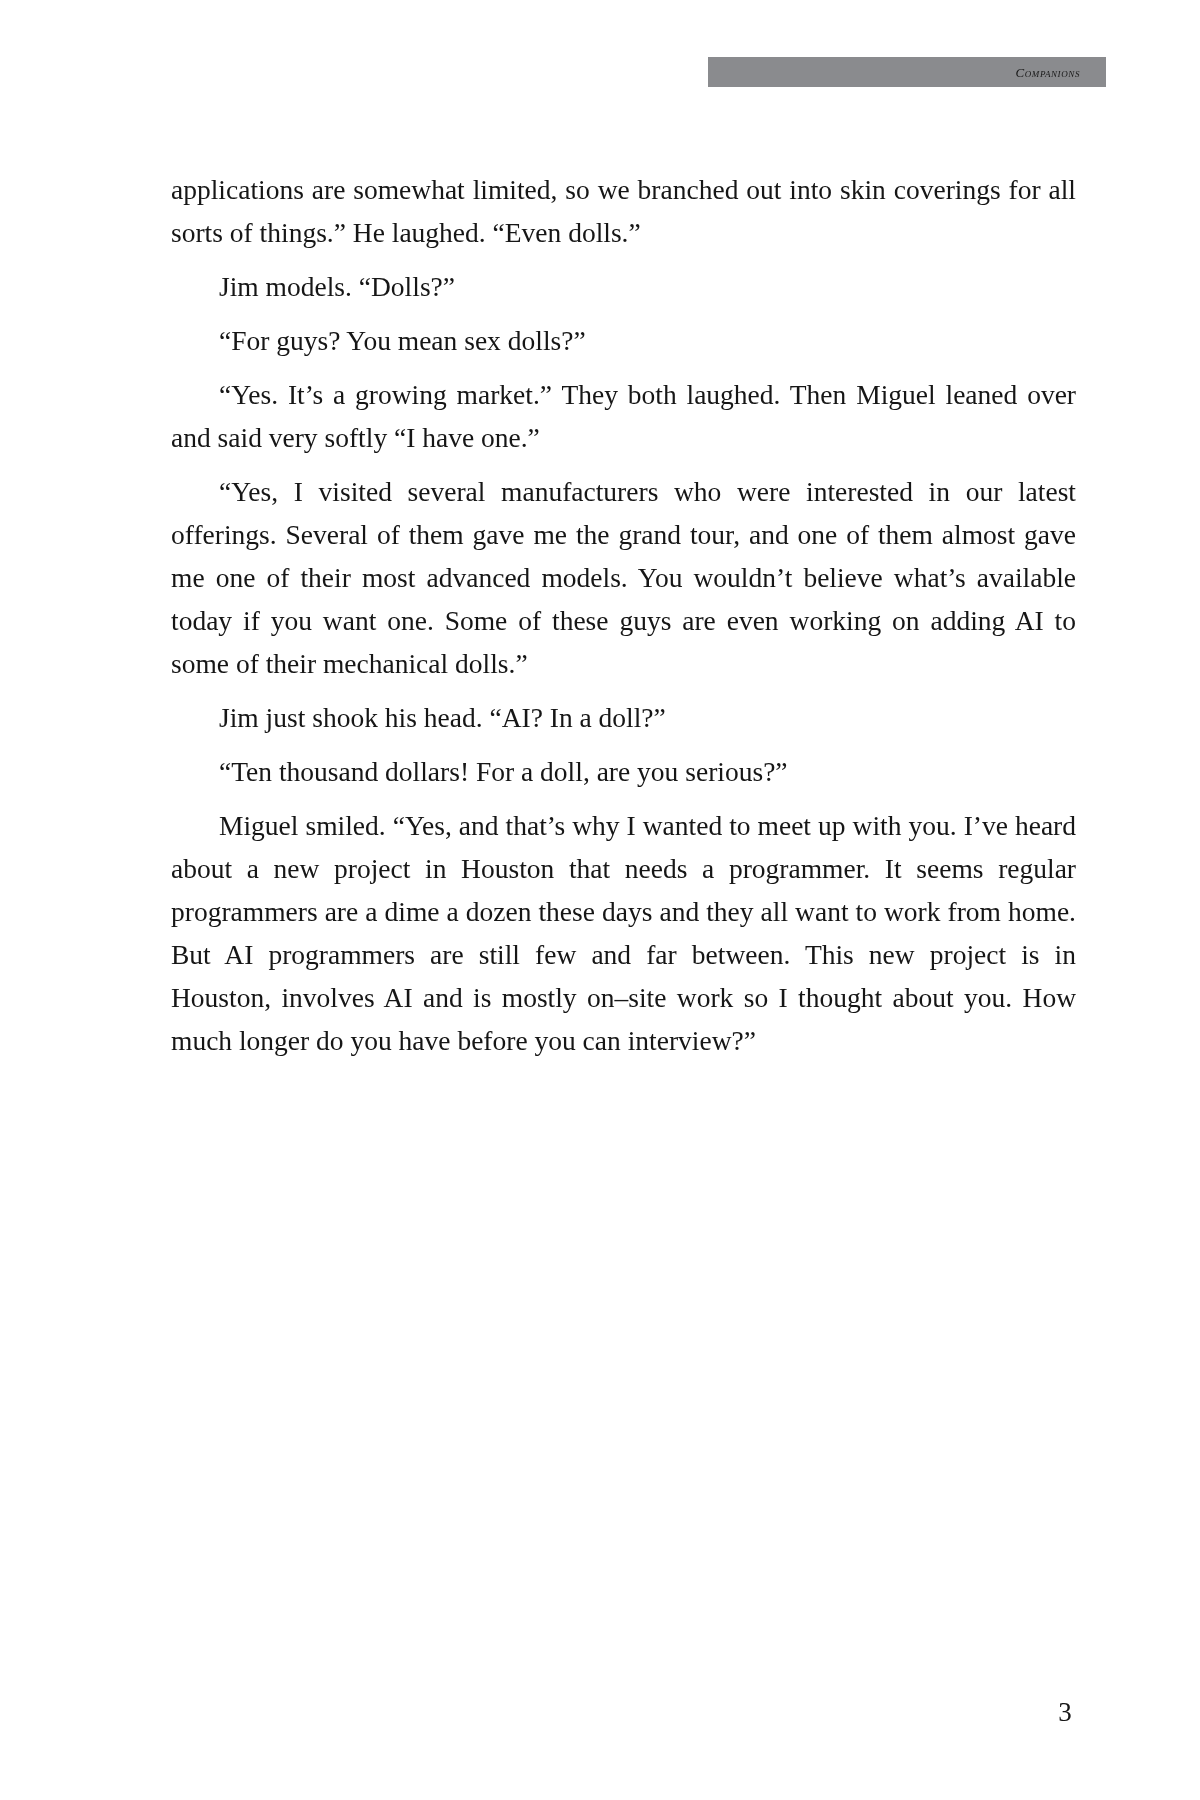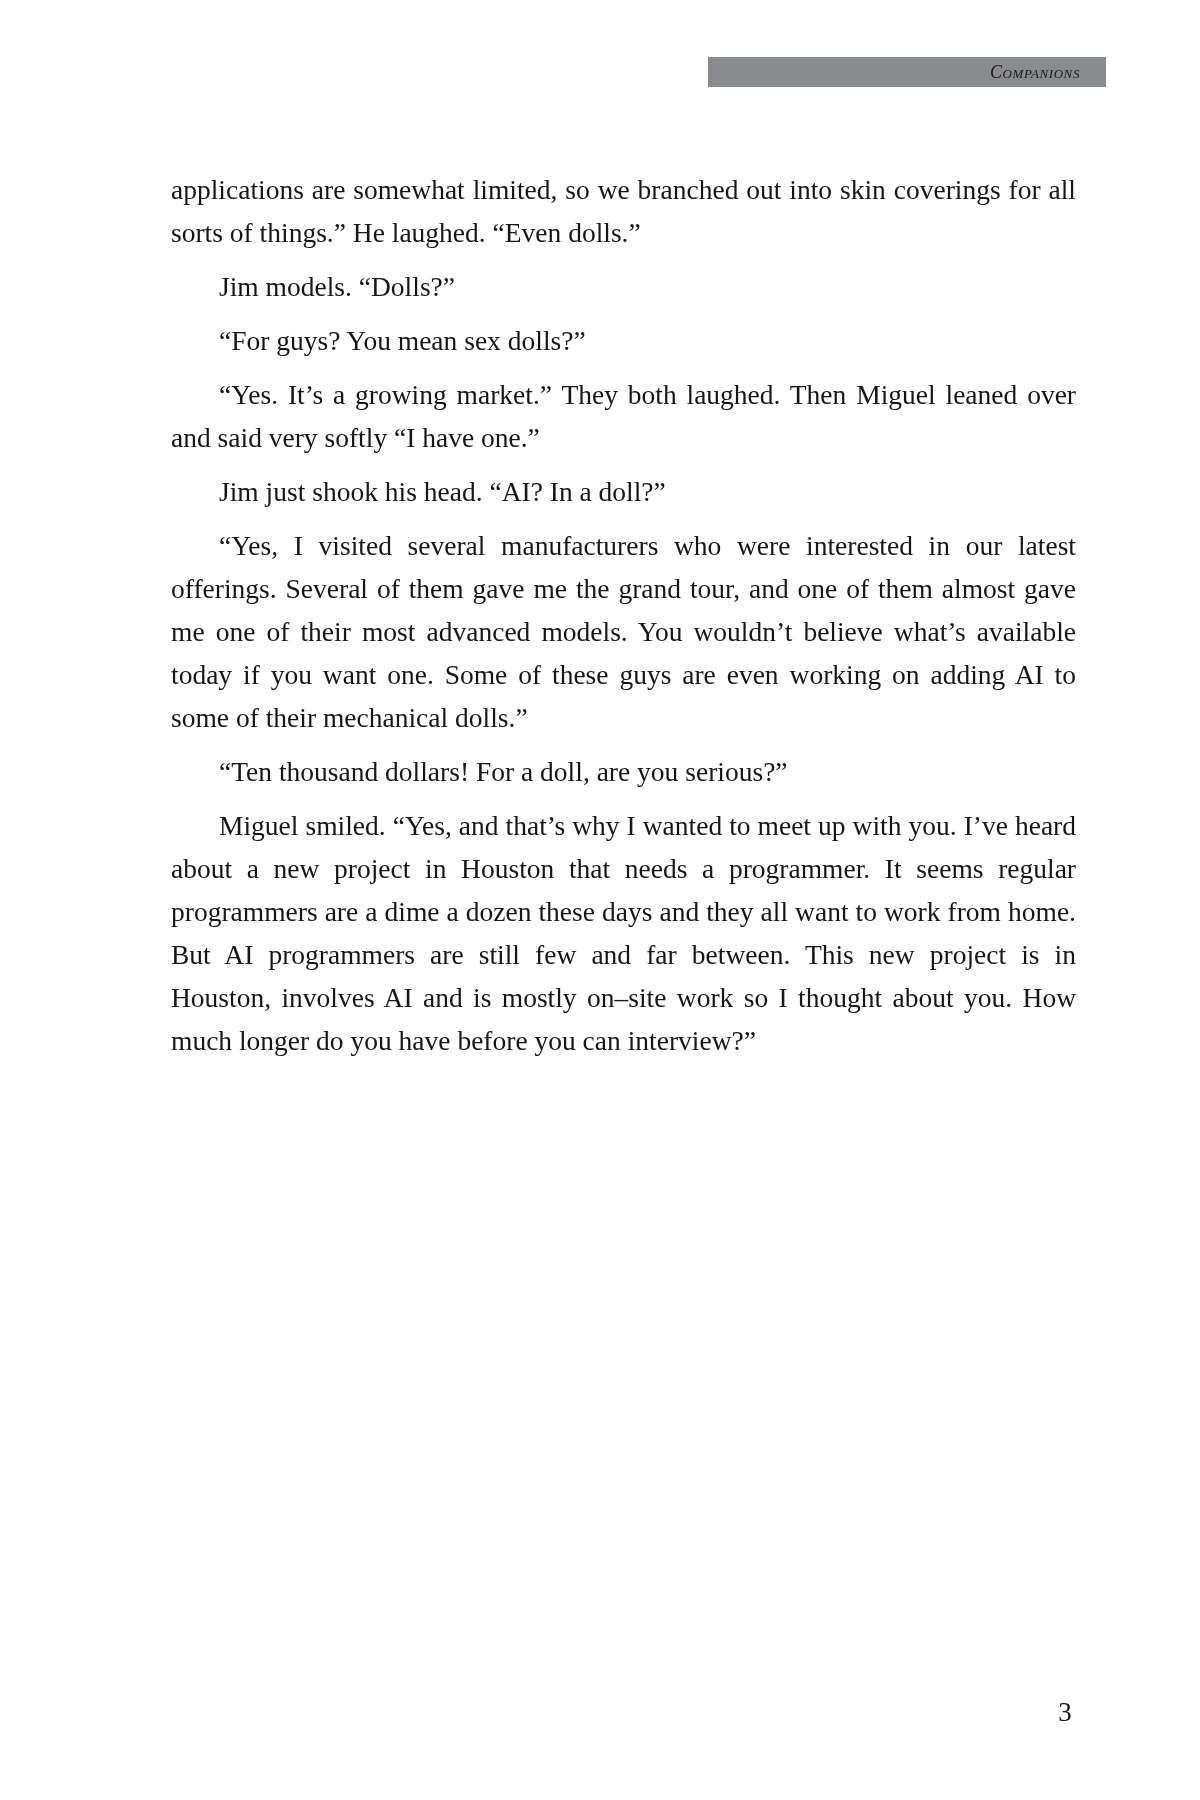--- a/index.html
+++ b/index.html
@@ -31,21 +31,21 @@
     display: flex;
     align-items: center;
     justify-content: flex-end;
     box-sizing: border-box;
     padding-right: 26px;
   }
   .running-head-title {
     font-family: "Liberation Serif", "DejaVu Serif", serif;
     font-style: italic;
     font-variant: small-caps;
-    font-size: 18px;
+    font-size: 13px;
     letter-spacing: 0.6px;
     color: #181818;
     line-height: 1;
     white-space: nowrap;
   }
 
   
   .textblock {
     position: absolute;
     left: 171px;
@@ -95,22 +95,22 @@
 
   <div class="running-head">
     <span class="running-head-title">Companions</span>
   </div>
 
   <div class="textblock">
     <p class="para noindent">applications are somewhat limited, so we branched out into skin coverings for all sorts of things.” He laughed. “Even dolls.”</p>
     <p class="para indent">Jim models. “Dolls?”</p>
     <p class="para indent">“For guys? You mean sex dolls?”</p>
     <p class="para indent">“Yes. It’s a growing market.” They both laughed. Then Miguel leaned over and said very softly “I have one.”</p>
+    <p class="para indent">“Yes, I visited several manufacturers who were interested in our latest offerings. Several of them gave me the grand tour, and one of them almost gave me one of their most advanced models. You wouldn’t believe what’s available today if you want one. Some of these guys are even working on adding AI to some of their mechanical dolls.”</p>
     <p class="para indent">Jim just shook his head. “AI? In a doll?”</p>
-    <p class="para indent">“Yes, I visited several manufacturers who were interested in our latest offerings. Several of them gave me the grand tour, and one of them almost gave me one of their most advanced models. You wouldn’t believe what’s available today if you want one. Some of these guys are even working on adding AI to some of their mechanical dolls.”</p>
     <p class="para indent">“Ten thousand dollars! For a doll, are you serious?”</p>
     <p class="para indent">Miguel smiled. “Yes, and that’s why I wanted to meet up with you. I’ve heard about a new project in Houston that needs a programmer. It seems regular programmers are a dime a dozen these days and they all want to work from home. But AI programmers are still few and far between. This new project is in Houston, involves AI and is mostly on–site work so I thought about you. How much longer do you have before you can interview?”</p>
   </div>
 
   <div class="folio">
     <span class="folio-number">3</span>
   </div>
 
 </div>
 

